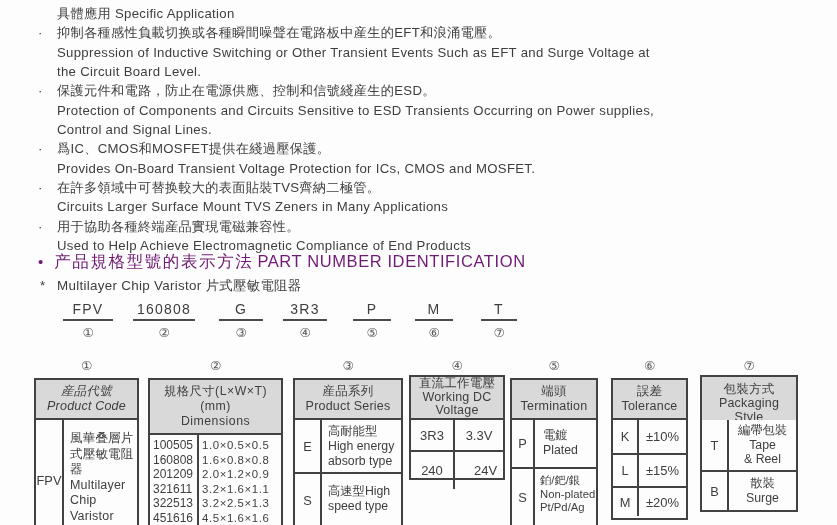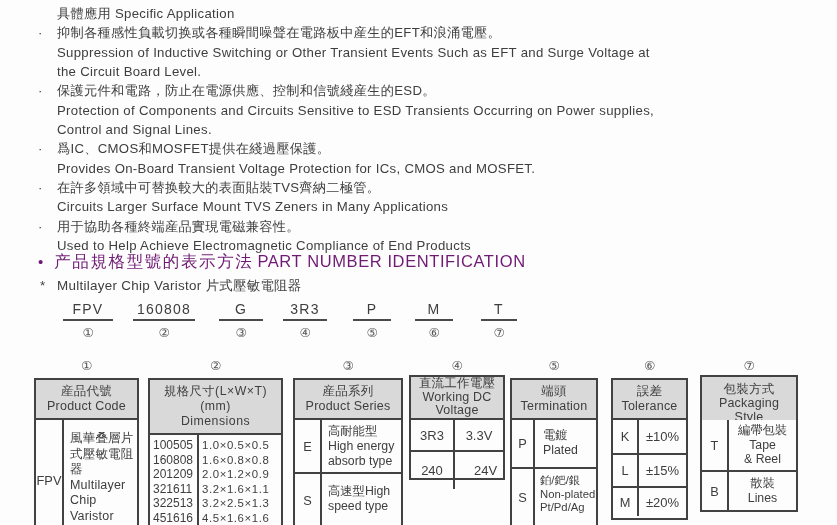--- a/index.html
+++ b/index.html
@@ -84,21 +84,21 @@
     <div class="code">M</div>
     <div class="num">⑥</div>
   </div>
   <div class="seg" style="left:481px;width:36px;">
     <div class="code">T</div>
     <div class="num">⑦</div>
   </div>
 
   <div class="col" style="left:34px;width:105px;">
     <div class="cnum">①</div>
-    <div class="hdr" style="top:20px;height:42px;">
+    <div class="hdr" style="top:20px;height:42px;font-style:italic;">
       <div>産品代號</div>
       <div>Product Code</div>
     </div>
     <div class="bod frow" style="top:62px;height:115px;">
       <div class="key" style="width:28px;align-items:flex-start;padding-top:53px;">FPV</div>
       <div class="dsc" style="padding:11px 2px 0 6px;font-size:12.5px;line-height:15.6px;letter-spacing:.2px;">
         <div>風華叠層片</div>
         <div>式壓敏電阻</div>
         <div>器</div>
         <div>Multilayer</div>
@@ -239,19 +239,19 @@
         <div class="dsc ctr" style="font-size:12.3px;line-height:14.6px;">
           <div>編帶包裝</div>
           <div>Tape</div>
           <div>&amp; Reel</div>
         </div>
       </div>
       <div class="frow rowdiv" style="height:40px;">
         <div class="key" style="width:27px;">B</div>
         <div class="dsc ctr" style="font-size:12.3px;line-height:14.6px;">
           <div>散裝</div>
-          <div>Lines</div>
+          <div>Surge</div>
         </div>
       </div>
     </div>
   </div>
 
 </div>
 
 </body></html>

